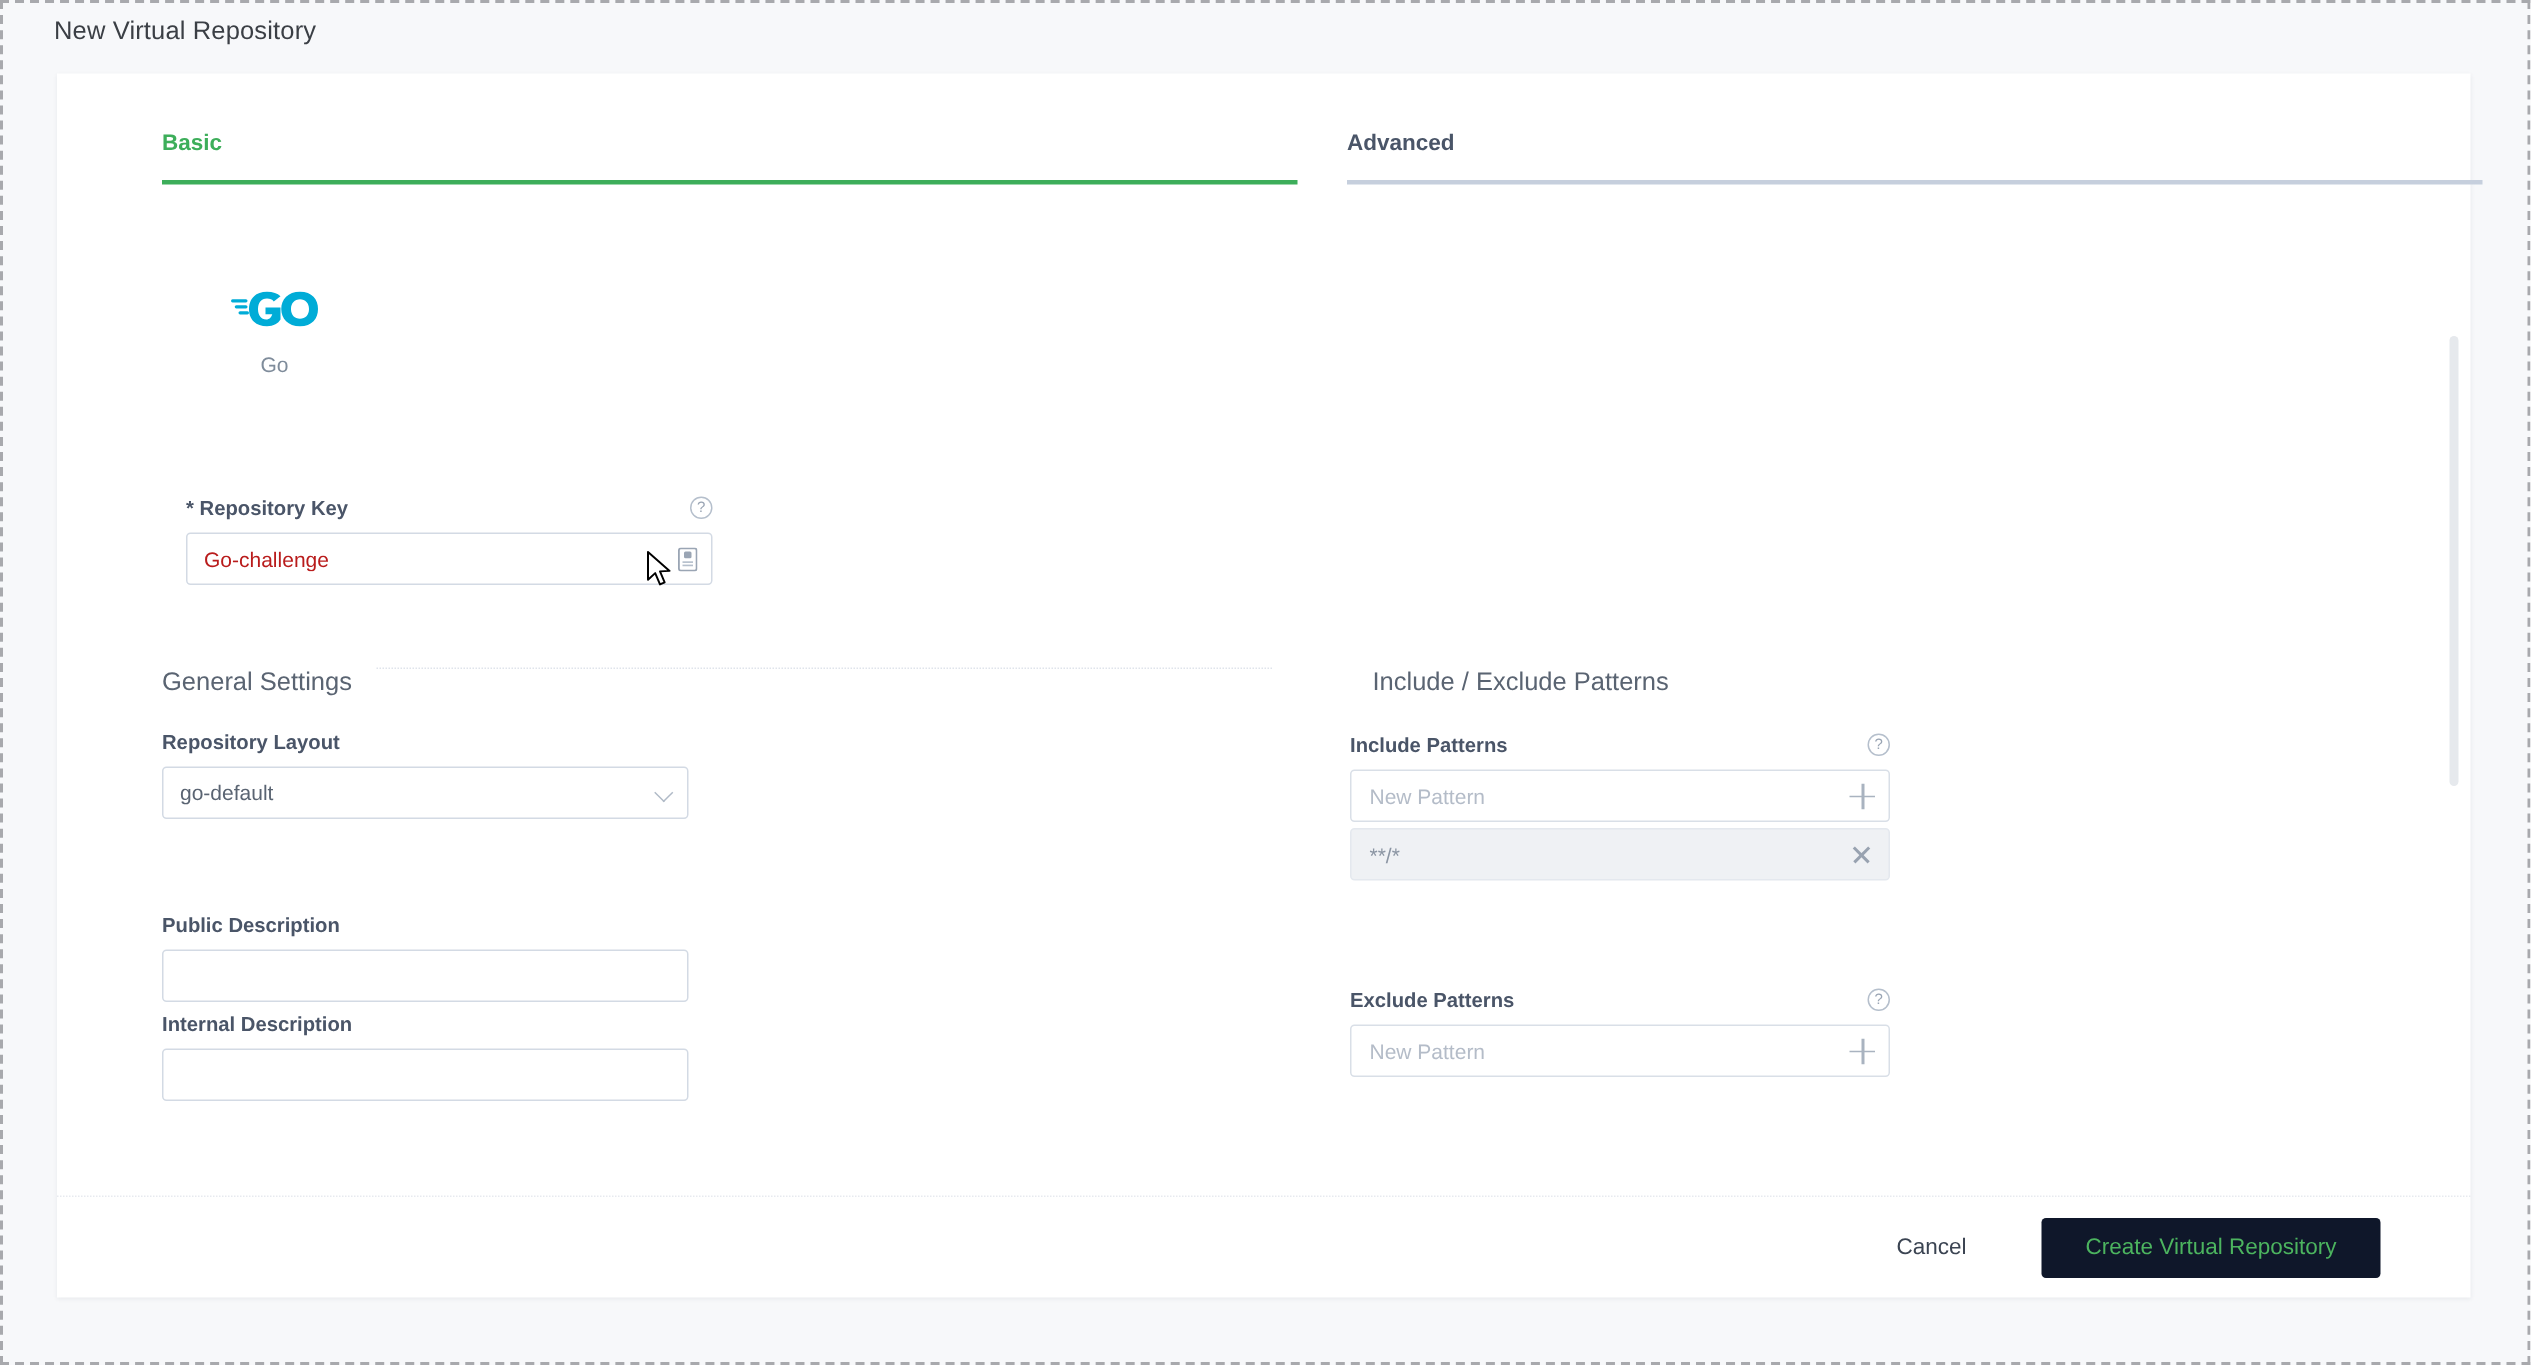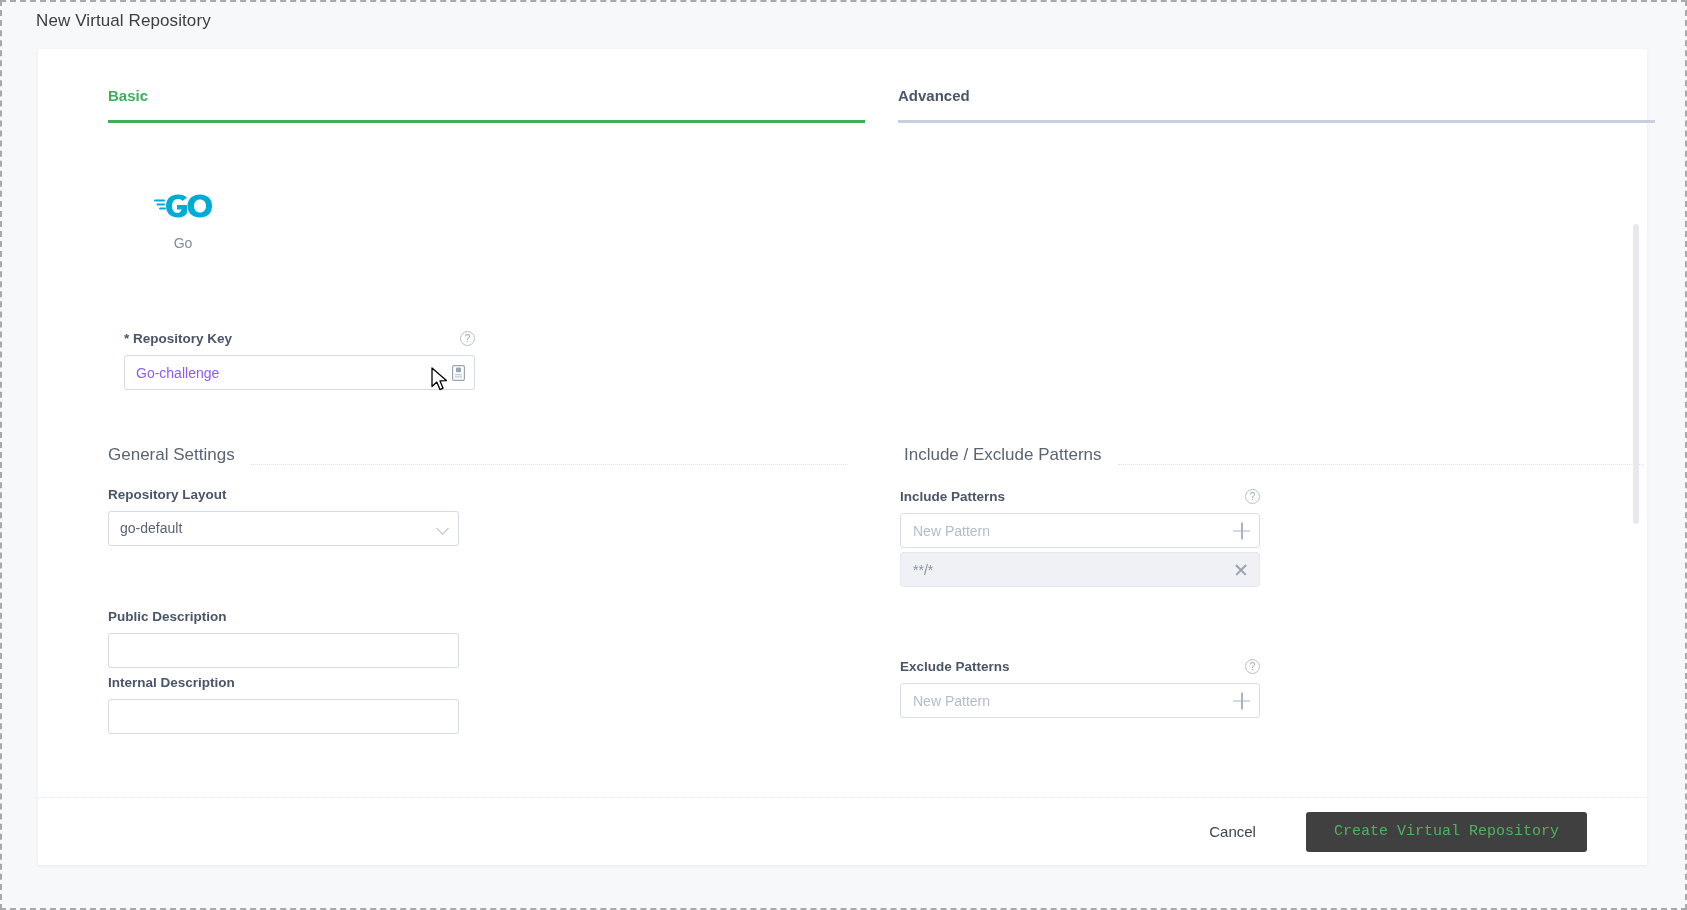--- a/index.html
+++ b/index.html
@@ -144,21 +144,21 @@
     width: 351px;
     height: 35px;
   }
   .text-input {
     width: 100%;
     height: 35px;
     border: 1px solid #d3dae4;
     border-radius: 3px;
     background: #fff;
     font-size: 14px;
-    color: #8b5cf6;
+    color: #b91c1c;
     padding: 0 34px 0 11px;
     font-family: "Liberation Sans", sans-serif;
     outline: none;
   }
   .text-input::placeholder { color: #aeb7c4; }
   .text-input.plain { padding-right: 11px; }
 
   .input-icon {
     position: absolute;
     right: 9px;
@@ -190,21 +190,21 @@
     border-right: 1.6px solid #b0bac7;
     border-bottom: 1.6px solid #b0bac7;
     transform: rotate(45deg);
     pointer-events: none;
   }
 
   
   .section-head {
     position: absolute;
     display: flex;
-    align-items: flex-end;
+    align-items: flex-start;
     width: 740px;
   }
   .section-head .title {
     font-size: 17px;
     color: #5a6472;
     font-weight: 400;
     white-space: nowrap;
     padding-right: 16px;
   }
   .section-head .rule {
@@ -316,28 +316,28 @@
     background: none;
     border: none;
     cursor: pointer;
     padding: 10px 20px;
     font-family: "Liberation Sans", sans-serif;
     margin-right: 30px;
   }
   .btn-create {
     font-size: 15px;
     color: #4cb45f;
-    background: #404040;
+    background: #0f172a;
     border: none;
     border-radius: 3px;
     cursor: pointer;
     padding: 0 28px;
     height: 40px;
     min-width: 226px;
-    font-family: Liberation Mono, monospace;
+    font-family: Liberation Sans, sans-serif;
   }
 
   
   .mouse-cursor {
     position: absolute;
     left: 431px;
     top: 367px;
     width: 18px; height: 26px;
     z-index: 60;
     pointer-events: none;
@@ -418,21 +418,21 @@
         <span class="field-label">Internal Description</span>
         <div class="input-wrap">
           <input class="text-input plain" type="text" value="" style="">
         </div>
       </div>
 
     </div>
 
     <div class="col-right">
 
-      <div class="section-head" style="left:4px; top:278px;">
+      <div class="section-head" style="left:15px; top:278px;flex-direction:column;">
         <span class="title">Include / Exclude Patterns</span>
         <span class="rule"></span>
       </div>
 
       <div class="field" style="left:0; top:322px;">
         <div class="field-label-row" style="width:360px;gap:20px;">
           <span class="field-label">Include Patterns</span>
           <span class="help-icon">?</span>
         </div>
         <div class="pattern-input-wrap">

